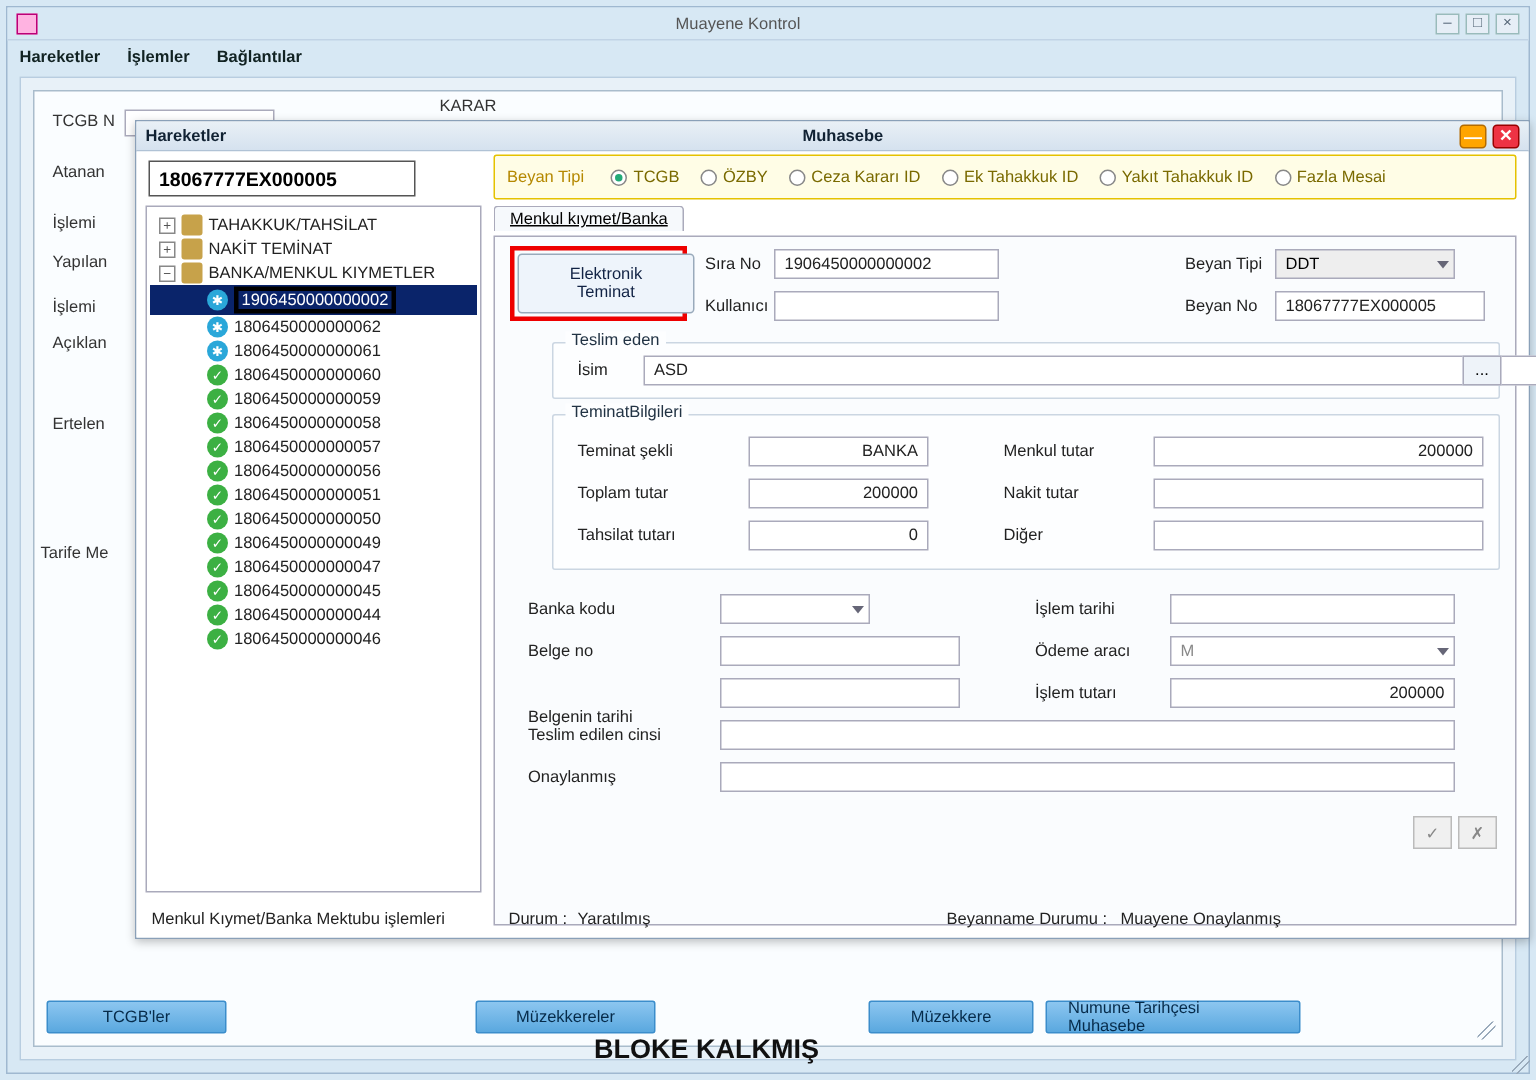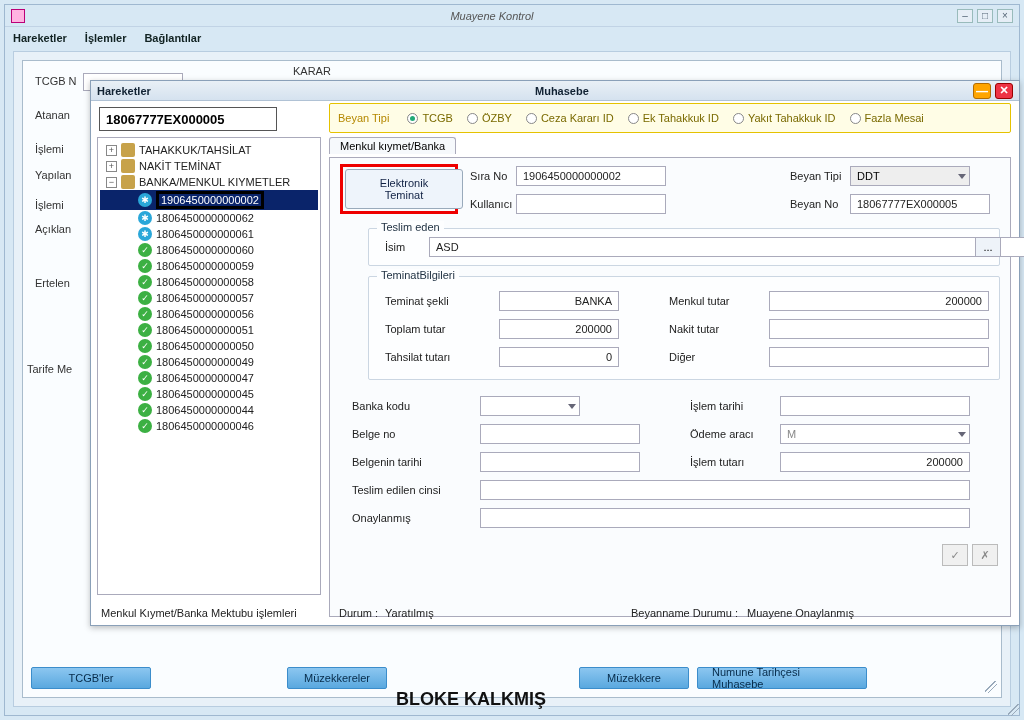--- a/index.html
+++ b/index.html
@@ -1,21 +1,21 @@
 <!DOCTYPE html>
 <html><head>
 <meta charset="utf-8">
 <style>
   * { box-sizing: border-box; font-family: Tahoma, Arial, sans-serif; font-size: 11px; }
   body { margin: 0; background: #d7e8f4; width: 1024px; height: 720px; overflow: hidden; position: relative; }
 
   
   .outer-window { position: absolute; inset: 4px; border: 1px solid #9fb8d0; background: #d7e8f4; }
   .outer-titlebar { height: 22px; background: #d7e8f4; display: flex; align-items: center; padding: 0 6px; border-bottom: 1px solid #c1d3e5; }
-  .outer-title { flex: 1; text-align: center; color: #555; font-style: italic; }
+  .outer-title { flex: 1; text-align: center; color: #555; }
   .winbtn { width: 16px; height: 14px; border: 1px solid #9bb; background: #e6eef6; margin-left: 4px; display:flex;align-items:center;justify-content:center;font-size:10px;color:#567;}
   .ico { width: 14px; height: 14px; background: #ffb3e1; border: 1px solid #b07; margin-right: 6px; }
   .outer-menubar { height: 22px; display: flex; align-items: center; padding: 0 8px; gap: 18px; font-weight: bold; color:#122; }
   .outer-content { position: absolute; top: 46px; left: 8px; right: 8px; bottom: 8px; background: #e8f1f8; border: 1px solid #b8cde0; }
   .inner-panel { position: absolute; top: 8px; left: 8px; right: 8px; bottom: 8px; border: 1px solid #a9bccc; background: #fafdff; }
 
   
   .bg-row-label { position: absolute; color:#333; }
   .bg-input { position: absolute; border:1px solid #aab; background:#fff; height:18px; padding:0 4px; }
 
@@ -45,21 +45,21 @@
 
   
   .beyan-strip { position:absolute; left:238px; top:2px; right:8px; height:30px; border:1px solid #e5c200; background:#fffde6; display:flex; align-items:center; padding:0 8px; gap:14px; border-radius:2px;}
   .beyan-label { color:#b58800; margin-right:4px;}
   .radio { width:11px;height:11px;border:1px solid #888;border-radius:50%;background:#fff; display:inline-block; margin-right:4px; vertical-align:middle;}
   .radio.sel::after{content:'';display:block;width:5px;height:5px;background:#2a7;border-radius:50%;margin:2px;}
   .rlabel{color:#7a6a00;}
 
   
   .tab-strip{position:absolute;left:238px;top:36px;right:8px;height:20px;}
-  .tab{display:inline-block;border:1px solid #aab;border-bottom:none;background:#f6f9fc;padding:2px 10px;border-radius:3px 3px 0 0;}
+  .tab{display:inline-block;border:1px solid #aab;border-bottom:none;background:#f6f9fc;padding:2px 10px;border-radius:3px 3px 0 0;text-decoration:underline;}
   .tab-page{position:absolute;left:238px;top:56px;right:8px;bottom:8px;border:1px solid #aab;background:#fafcfe;padding:10px;}
 
   
   .red-outline{position:absolute;left:10px;top:6px;width:118px;height:50px;border:3px solid #e00;}
   .et-btn{position:absolute;left:15px;top:11px;width:118px;height:40px;border:1px solid #9ab;background:#eef4fb;border-radius:3px;display:flex;align-items:center;justify-content:center;text-align:center;color:#124;}
 
   
   .lbl{position:absolute;color:#222;}
   .inp{position:absolute;border:1px solid #aab;background:#fff;height:20px;padding:1px 6px;color:#222;}
   .cmb{position:absolute;border:1px solid #aab;background:#fff;height:20px;display:flex;align-items:center;padding:0 16px 0 6px;}
@@ -107,21 +107,21 @@
       <span class="bg-row-label" style="left:12px;top:138px">İşlemi</span>
       <span class="bg-row-label" style="left:12px;top:162px">Açıklan</span>
       <span class="bg-row-label" style="left:12px;top:216px">Ertelen</span>
       <span class="bg-row-label" style="left:4px;top:302px">Tarife Me</span>
 
       <div class="bluebtn side" style="top:132px;left:970px"></div>
       <div class="bluebtn side" style="top:160px;left:970px"></div>
       <div class="bluebtn side" style="top:216px;left:970px"></div>
 
       <div class="bluebtn" style="left:8px; bottom:8px; width:120px">TCGB'ler</div>
-      <div class="bluebtn" style="left:264px; bottom:8px; width:100px">Müzekkereler</div>
+      <div class="bluebtn" style="left:294px; bottom:8px; width:120px">Müzekkereler</div>
       <div class="bluebtn" style="left:556px; bottom:8px; width:110px">Müzekkere</div>
       <div class="bluebtn" style="left:674px; bottom:8px; width:170px">Numune Tarihçesi Muhasebe</div>
 
       <div class="grip"></div>
     </div>
   </div>
 </div>
 
 <div class="dialog">
   <div class="dlg-titlebar">
@@ -273,21 +273,21 @@
         <span class="lbl" style="left:300px;top:46px">Nakit tutar</span>
         <input class="inp" style="left: 400px; top: 42px; width: 220px; text-align: right;" value="">
         <span class="lbl" style="left:300px;top:74px">Diğer</span>
         <input class="inp" style="left: 400px; top: 70px; width: 220px; text-align: right;" value="">
       </div>
 
       <span class="lbl" style="left:22px;top:242px">Banka kodu</span>
       <div class="cmb" style="left:150px;top:238px;width:100px"></div>
       <span class="lbl" style="left:22px;top:270px">Belge no</span>
       <input class="inp" style="left: 150px; top: 266px; width: 160px;">
-      <span class="lbl" style="left:22px;top:298px">Belgenin tarihi</span>
+      <span class="lbl" style="left:22px;top:314px">Belgenin tarihi</span>
       <input class="inp" style="left: 150px; top: 294px; width: 160px;">
       <span class="lbl" style="left:22px;top:326px">Teslim edilen cinsi</span>
       <input class="inp" style="left: 150px; top: 322px; width: 490px;">
       <span class="lbl" style="left:22px;top:354px">Onaylanmış</span>
       <input class="inp" style="left: 150px; top: 350px; width: 490px;">
 
       <span class="lbl" style="left:360px;top:242px">İşlem tarihi</span>
       <input class="inp" style="left: 450px; top: 238px; width: 190px;">
       <span class="lbl" style="left:360px;top:270px">Ödeme aracı</span>
       <div class="cmb" style="left:450px;top:266px;width:190px;color:#888">

